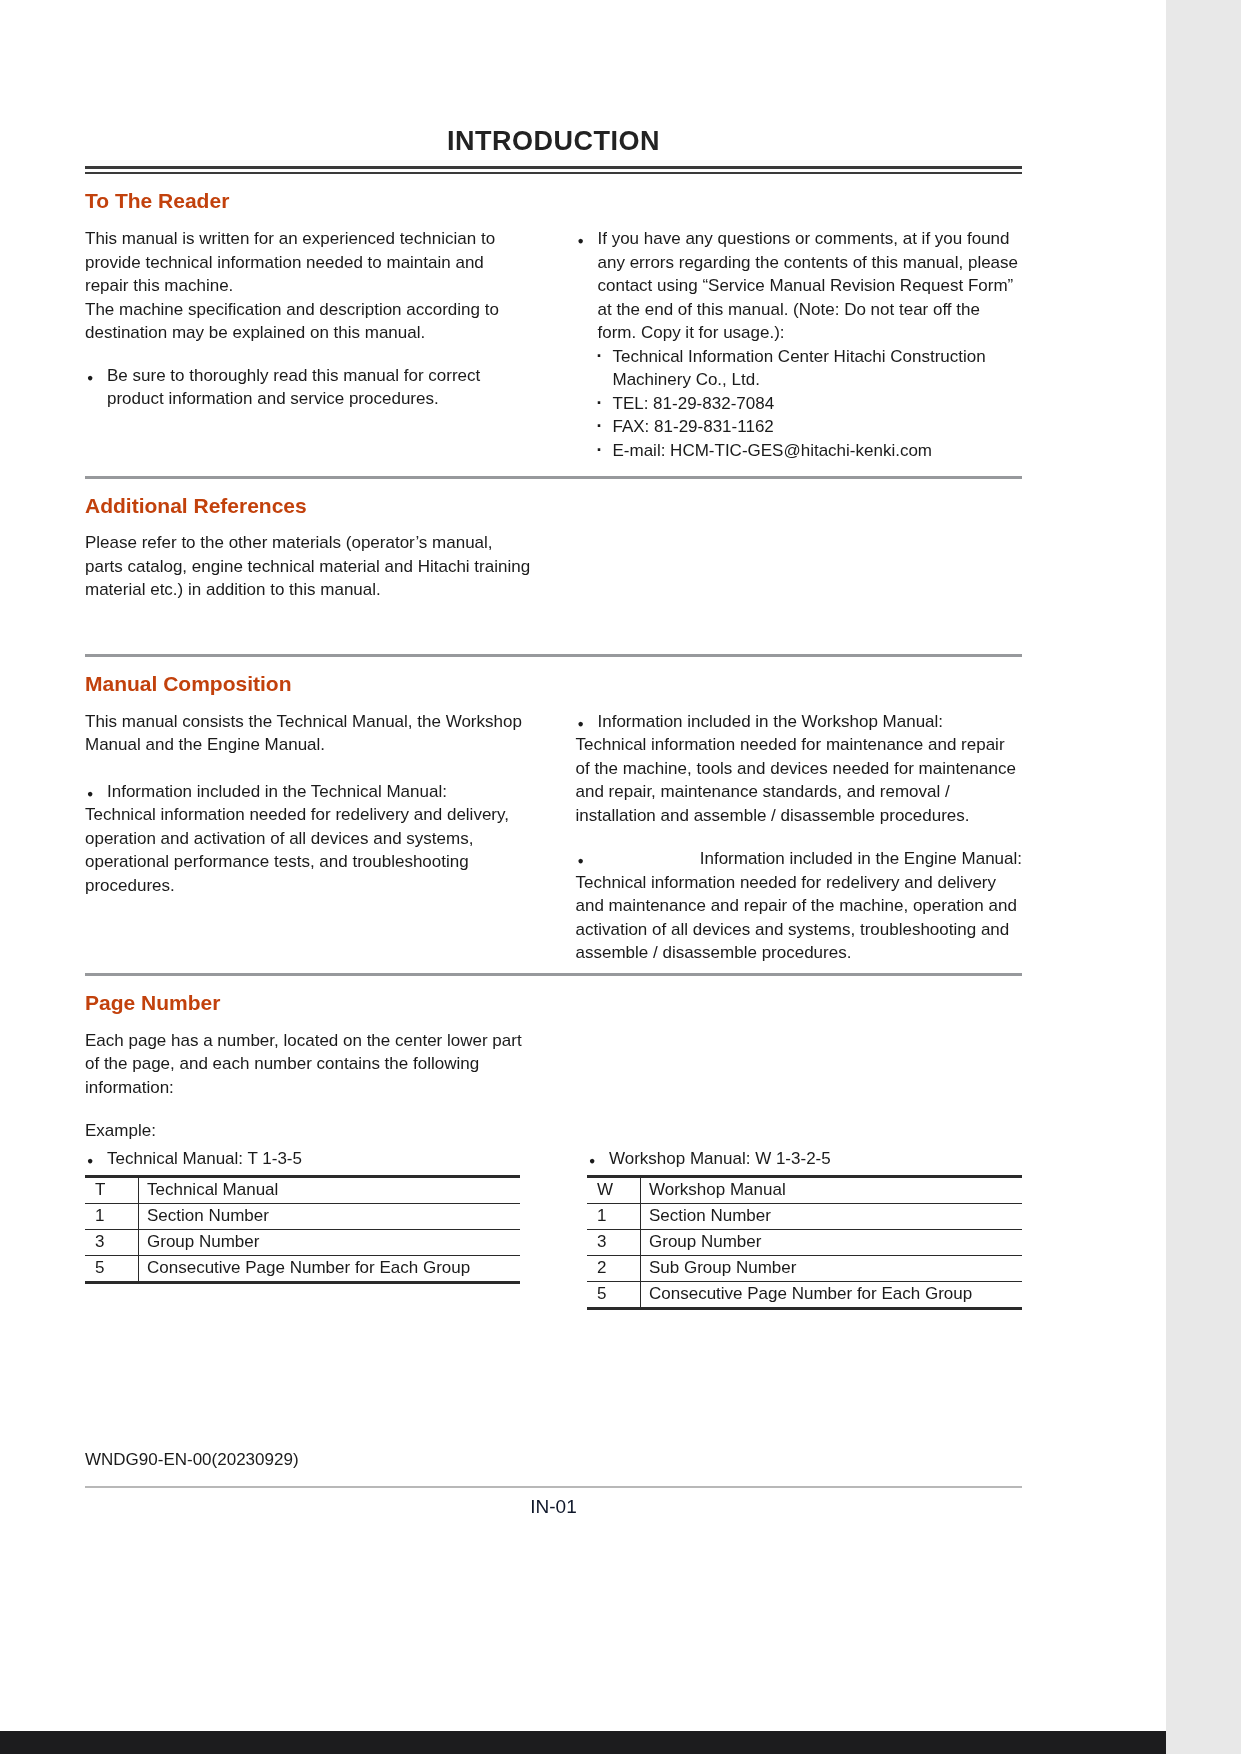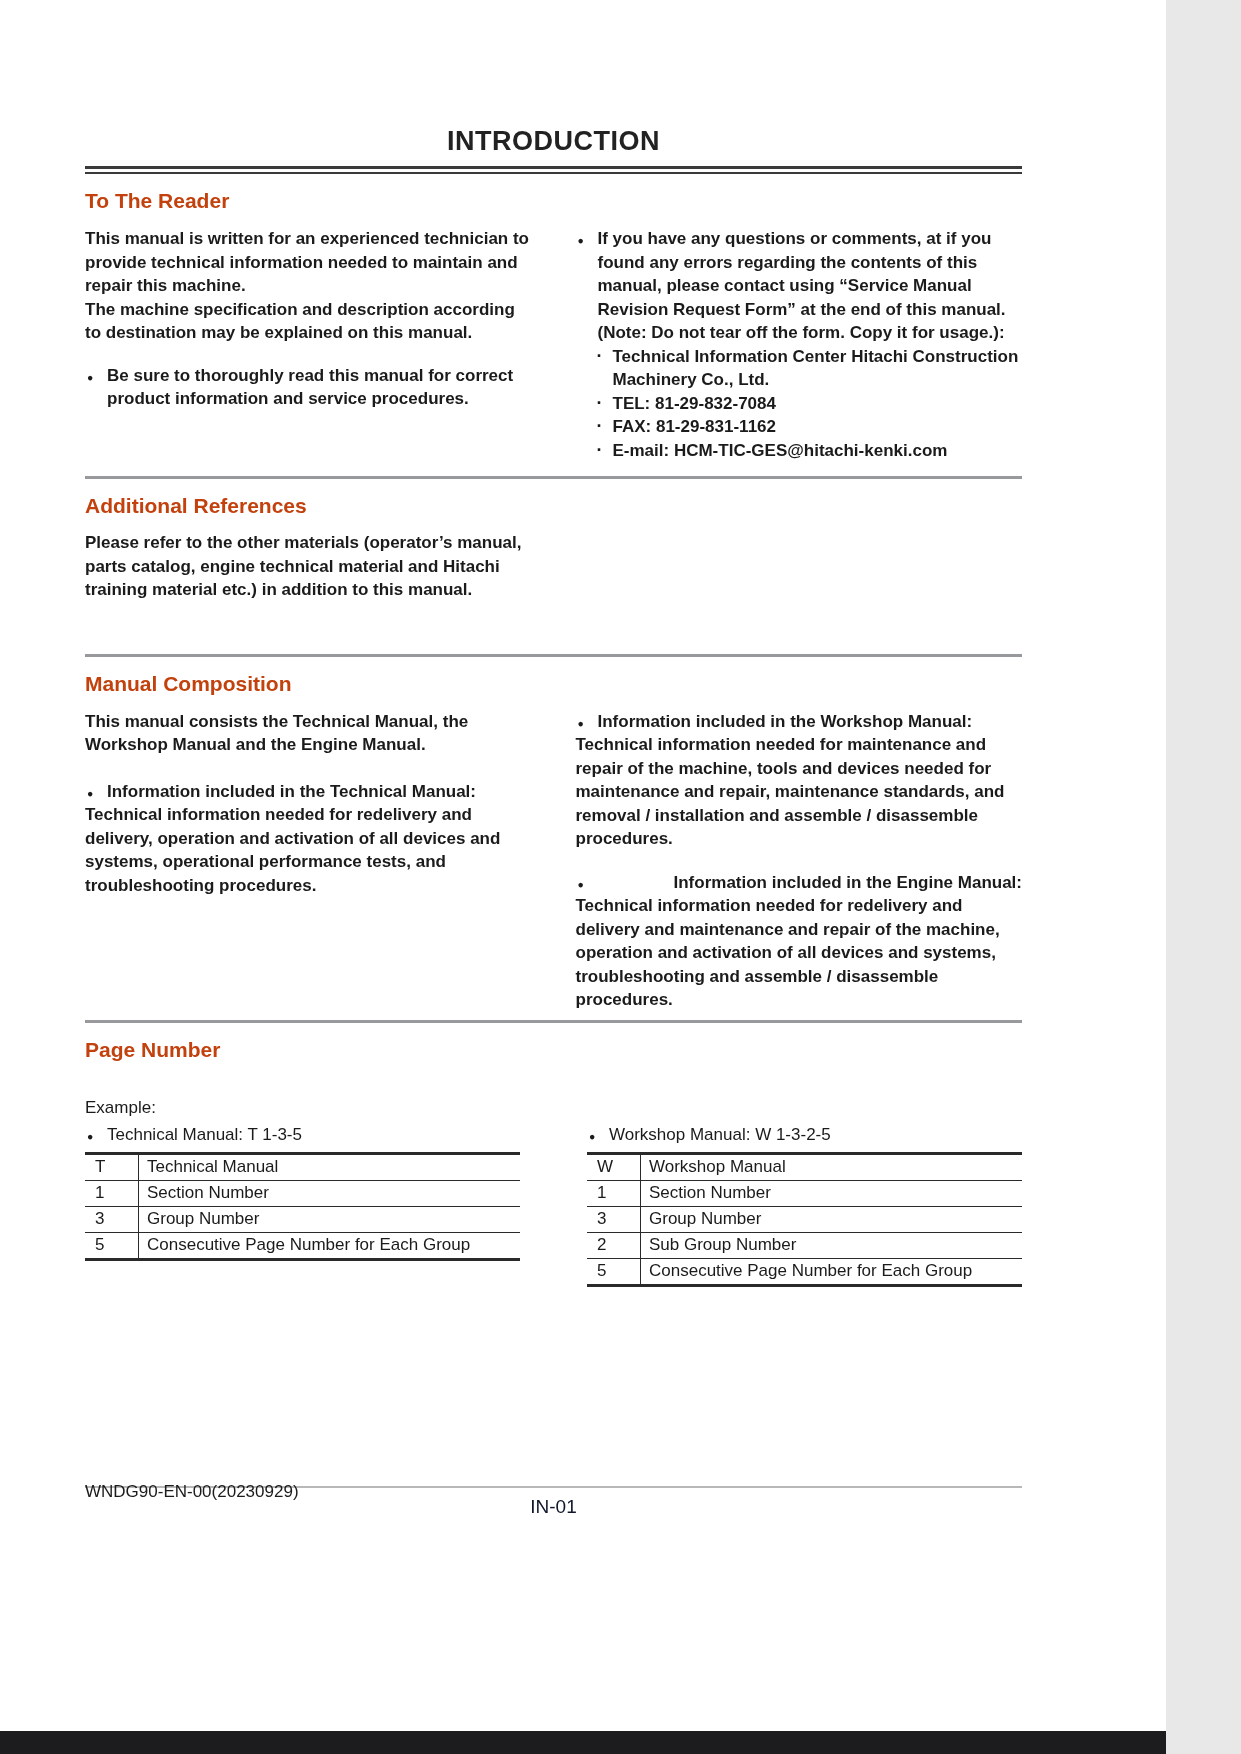--- a/index.html
+++ b/index.html
@@ -40,21 +40,20 @@
   }
   .sep{
     height:3px;
     background:#97999c;
     margin-top:14px;
   }
   .cols{
     display:flex;
     gap:44px;
     margin-top:14px;
-    font-weight:bold;
   }
   .col{flex:1;min-width:0;}
   .body-text{
     font-size:17px;
     line-height:23.5px;
   }
   .bullet{
     position:relative;
     padding-left:22px;
   }
@@ -120,21 +119,21 @@
   .footer-rule{
     position:absolute;
     left:85px;
     width:937px;
     top:1486px;
     border-top:2px solid #b8b8b8;
   }
   .footer-doc{
     position:absolute;
     left:85px;
-    top:1482px;
+    top:1450px;
     font-size:17px;
     color:#1b1b1b;
   }
   .footer-page{
     position:absolute;
     left:85px;
     width:937px;
     top:1496px;
     text-align:center;
     font-size:19px;
@@ -203,20 +202,23 @@
         <div class="flush-body">Technical information needed for maintenance and repair of the machine, tools and devices needed for maintenance and repair, maintenance standards, and removal / installation and assemble / disassemble procedures.</div>
         <div class="bullet-label mt-bullet-block2">Information included in the Engine Manual:</div>
         <div class="flush-body">Technical information needed for redelivery and delivery and maintenance and repair of the machine, operation and activation of all devices and systems, troubleshooting and assemble / disassemble procedures.</div>
       </div>
     </div>
 
     <div class="sep sep-tight"></div>
 
     <div class="section-head">Page Number</div>
     <div class="cols">
+      <div class="col body-text">
+        <div>Each page has a number, located on the center lower part of the page, and each number contains the following information:</div>
+      </div>
       <div class="col body-text"></div>
     </div>
 
     <div class="body-text example-label">Example:</div>
 
     <div class="page-tables">
       <div class="col body-text">
         <div class="bullet example-bullet">Technical Manual: T 1-3-5</div>
         <table class="page-table">
           <tbody>

